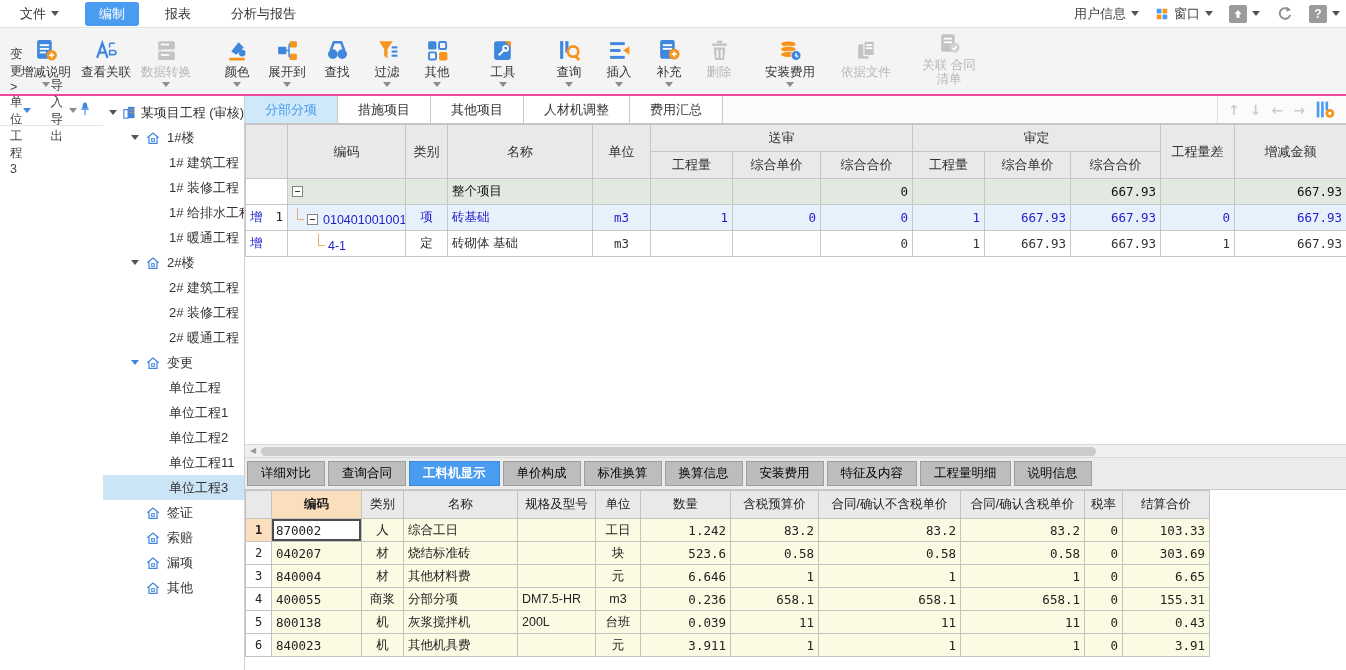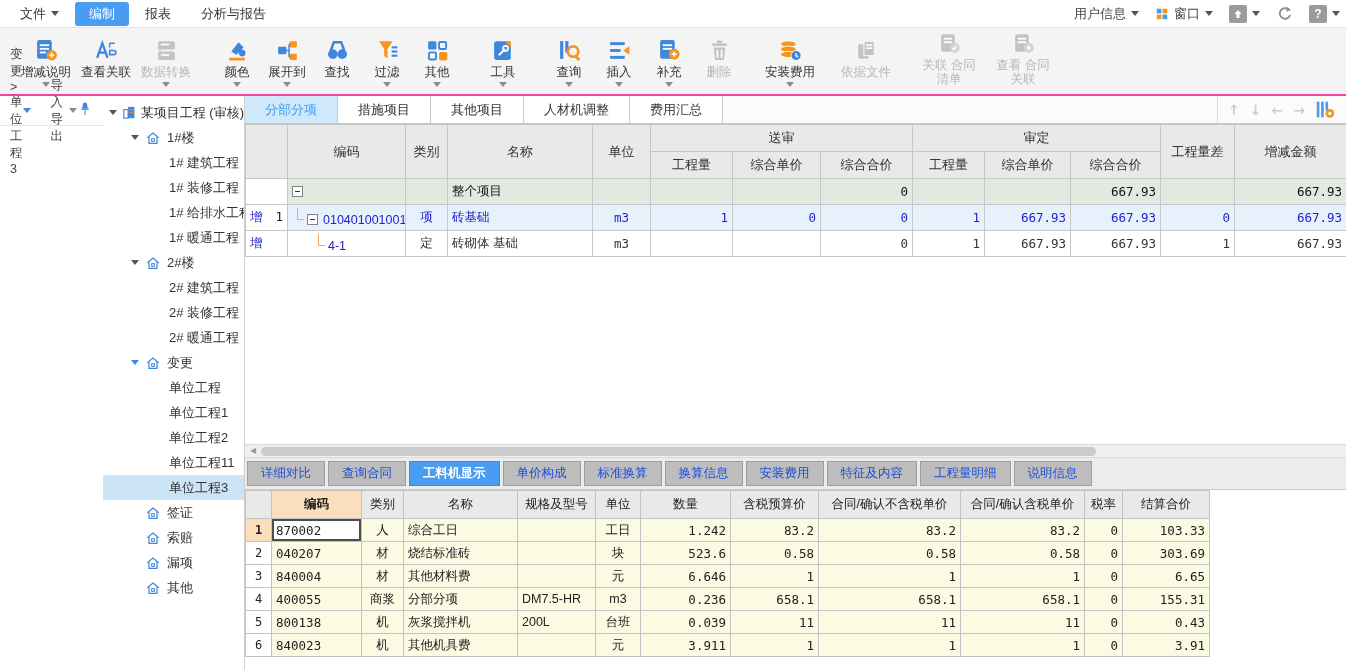--- a/index.html
+++ b/index.html
@@ -2,21 +2,21 @@
 <html><head>
 <meta charset="utf-8">
 <style>
 *{box-sizing:border-box;margin:0;padding:0}
 html,body{width:1346px;height:670px;overflow:hidden}
 body{font-family:"Liberation Sans","DejaVu Sans",sans-serif;font-size:12px;color:#333;background:#fff}
 .app{width:1346px;height:670px;display:flex;flex-direction:column;overflow:hidden}
 
 
 .menubar{height:28px;background:#fff;border-bottom:1px solid #e4e4e4;display:flex;align-items:center;justify-content:space-between;padding:0 6px;flex:0 0 auto}
-.menu-left{display:flex;align-items:center;gap:2px}
+.menu-left{display:flex;align-items:center;gap:12px}
 .menu-item{display:flex;align-items:center;gap:5px;padding:3px 14px;font-size:13px;cursor:default;border-radius:3px}
 .menu-item.active{background:#4a9cf0;color:#fff}
 .menu-right{display:flex;align-items:center;gap:16px}
 .mr-item{display:flex;align-items:center;gap:5px;font-size:13px;color:#444}
 .mr-ico svg{display:block}
 .sqbtn{width:18px;height:18px;background:#9b9b9b;border-radius:2px;display:flex;align-items:center;justify-content:center;color:#fff;font-weight:bold;font-size:12px}
 .caret{display:inline-block;width:0;height:0;border-left:4px solid transparent;border-right:4px solid transparent;border-top:5px solid #555}
 .c-dark{border-top-color:#555}.c-gray{border-top-color:#8c8c8c}.c-blue{border-top-color:#3f86dd}
 
 
@@ -79,21 +79,21 @@
 .conn.sub{margin-left:26px}
 .filler{flex:1;background:#fff}
 
 
 .hscroll{height:14px;flex:0 0 14px;background:#efefef;border-top:1px solid #dadada;border-bottom:1px solid #dadada;display:flex;align-items:center;position:relative}
 .hs-arrow{width:16px;text-align:center;color:#9a9a9a;font-size:8px;line-height:14px}
 .hs-thumb{position:absolute;left:16px;top:2px;width:835px;height:9px;background:#cbcbcb;border-radius:5px}
 
 
 .bottomtabs{height:32px;flex:0 0 32px;background:#ececec;border-bottom:1px solid #c9c9c9;display:flex;align-items:center;padding:0 2px;gap:3px}
-.btab{height:25px;display:flex;align-items:center;padding:0 13px;background:#bdbdbd;border:1px solid #9d9d9d;font-size:12.5px;color:#1d4ed8;cursor:default}
+.btab{height:25px;display:flex;align-items:center;padding:0 13px;background:#bdbdbd;border:1px solid #9d9d9d;font-size:12.5px;color:#000000;cursor:default}
 .btab.active{background:#4a9cf0;border-color:#3c8ada;color:#fff;font-weight:bold}
 
 
 .btwrap{height:180px;flex:0 0 180px;background:#fff}
 table.btable{border-collapse:collapse;table-layout:fixed;width:964px}
 table.btable th,table.btable td{border:1px solid #c3c3c3;padding:0 4px;overflow:hidden;white-space:nowrap}
 table.btable thead th{background:#e9e9e9;font-weight:normal;font-size:12.5px;height:28px;text-align:center;color:#222}
 table.btable thead th.peach{background:#fbdfbc;font-weight:bold}
 table.btable td{height:23px;font-size:12.5px;background:#fbfbe3;color:#222}
 table.btable td.rown{background:#fff;text-align:center;font-family:"DejaVu Sans Mono",monospace;font-size:12px}
@@ -372,33 +372,20 @@
         <div class="ticon">
           <svg width="25" height="25" viewBox="0 0 24 24">
             <rect x="4" y="3" width="13" height="17" rx="2" fill="#c3c3c3"></rect>
             <rect x="6.5" y="6.5" width="8" height="1.7" fill="#fff"></rect>
             <rect x="6.5" y="10" width="8" height="1.7" fill="#fff"></rect>
             <circle cx="17" cy="16" r="4.8" fill="#d2d2d2"></circle>
             <path d="M14.8 16 l1.5 1.8 l2.6 -3.4" stroke="#fff" stroke-width="1.4" fill="none"></path>
           </svg>
         </div>
         <div class="tlabel">关联 合同清单</div>
-        <div class="tcaret"></div>
-      </div>
-      <div class="tbtn disabled twoline">
-        <div class="ticon">
-          <svg width="25" height="25" viewBox="0 0 24 24">
-            <rect x="4" y="3" width="13" height="17" rx="2" fill="#c3c3c3"></rect>
-            <rect x="6.5" y="6.5" width="8" height="1.7" fill="#fff"></rect>
-            <rect x="6.5" y="10" width="8" height="1.7" fill="#fff"></rect>
-            <circle cx="17" cy="16" r="4.8" fill="#d2d2d2"></circle>
-            <circle cx="17" cy="16" r="1.8" fill="#fff"></circle>
-          </svg>
-        </div>
-        <div class="tlabel">查看 合同关联</div>
         <div class="tcaret"></div>
       </div>
     </div>
 
   <div class="bodyrow">
     <div class="sidebar">
       <div class="crumb-row">
         <span>变更 &gt; 单位工程3</span>
         <span class="caret c-blue"></span>
       </div>

